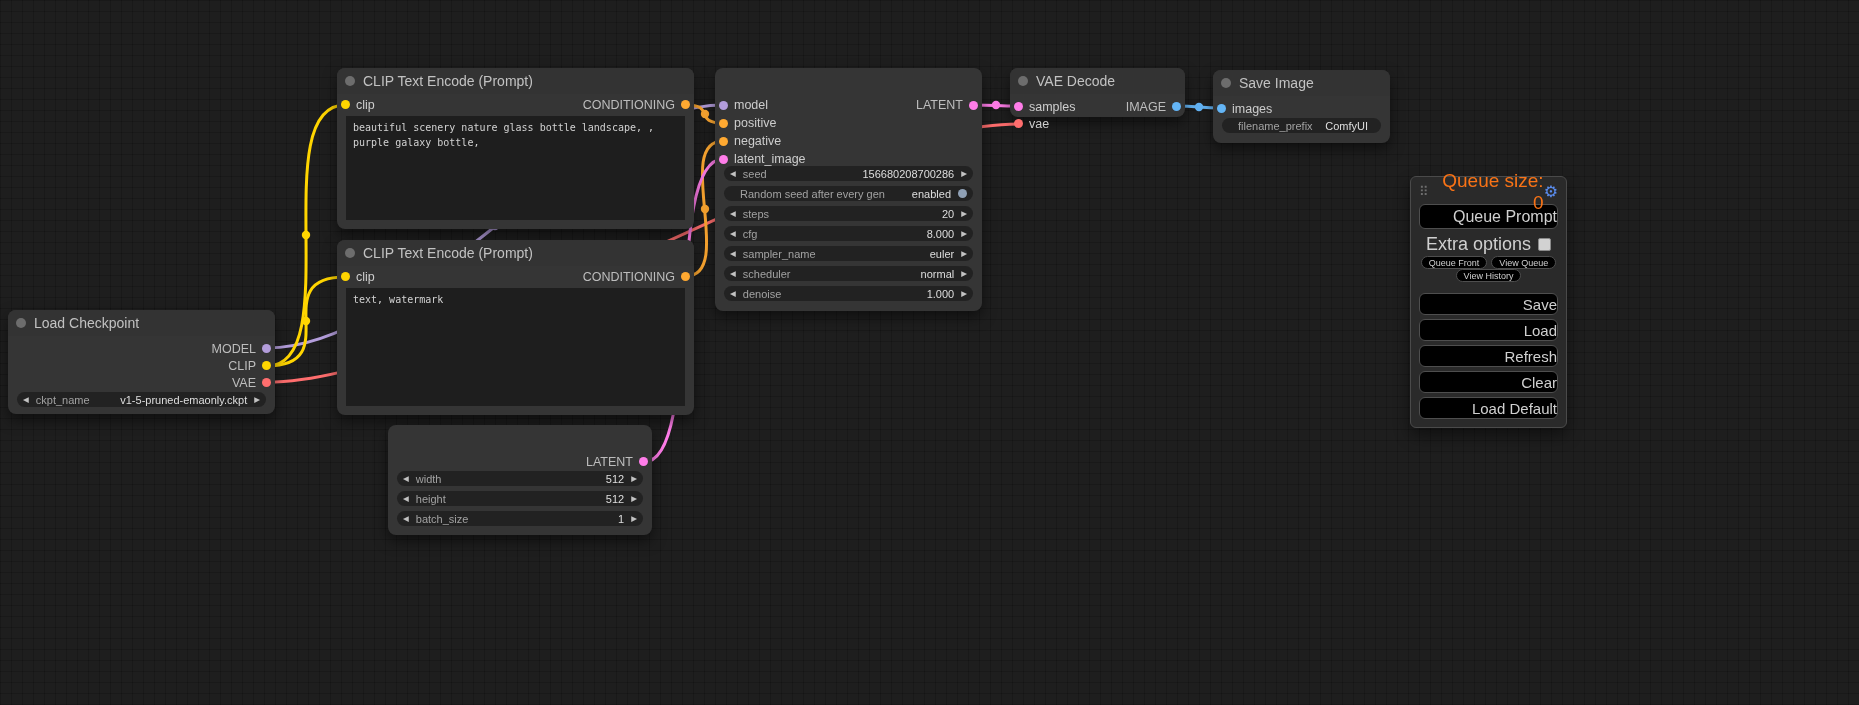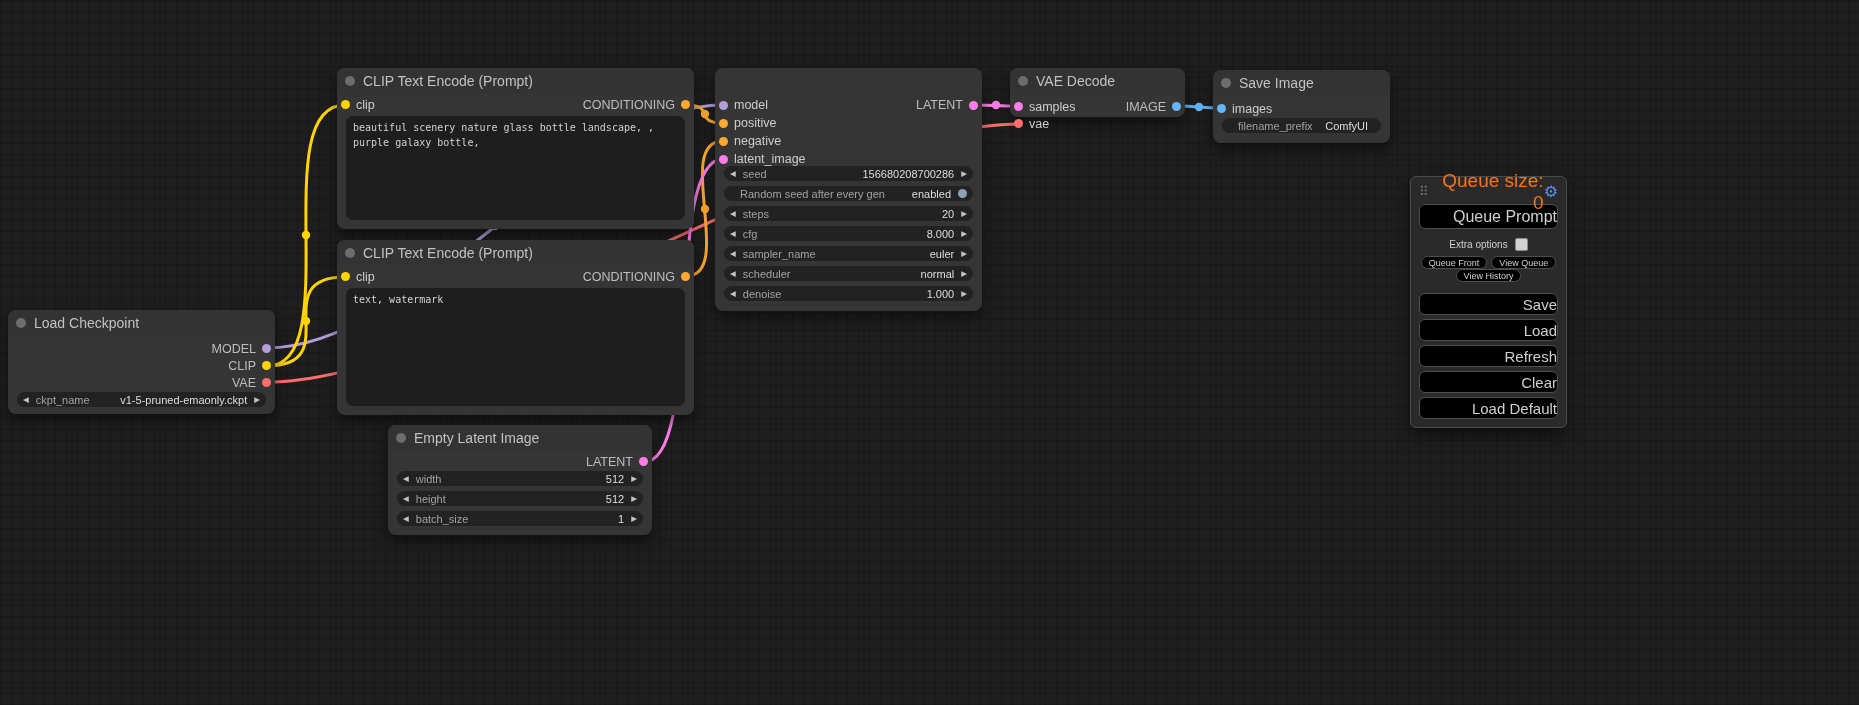--- a/index.html
+++ b/index.html
@@ -33,35 +33,35 @@
   .c-cond{background:#FFA931}.c-latent{background:#FF7DE9}.c-image{background:#64B5F6}
   .plabel{margin:0 6px;color:#cdcdcd}
   .pout .plabel,.pgrp .plabel.outl{color:#bdbdbd}
   .widget{position:absolute;left:9px;right:9px;height:15px;background:#222;border-radius:8px;
     display:flex;align-items:center;padding:0 6px;font-size:11px;color:#c8c8c8}
   .warr{font-size:7.5px;color:#c2c2c2;line-height:1;flex:none}
   .wname{margin-left:7px;color:#a2a2a2;white-space:nowrap}
   .wname.noarr{margin-left:10px}
   .wval{margin-left:auto;margin-right:7px;color:#dedede;white-space:nowrap}
   .wtoggle{width:9px;height:9px;border-radius:50%;background:#8fa0b5;flex:none}
-  .ntext{position:absolute;left:9px;right:9px;background:#1e1e1e;border-radius:7px;
+  .ntext{position:absolute;left:9px;right:9px;background:#1e1e1e;border-radius:0;
     padding:5px 7px;font-family:"DejaVu Sans Mono","Liberation Mono",monospace;
     font-size:10px;color:#d2d2d2;line-height:1.45;white-space:pre-wrap;overflow:hidden}
 
   #menu{position:absolute;left:1410px;top:176px;width:157px;z-index:10;background:#2a2a2a;
     border:1px solid #4a4a4a;border-radius:6px;padding:5px 8px 8px;color:#cfcfcf;
     font-family:"Liberation Sans",sans-serif;box-shadow:0 8px 16px rgba(0,0,0,.45)}
   .mhead{display:flex;align-items:center;height:19px;margin-bottom:3px}
   .mdrag{color:#6e6e6e;font-size:13px;cursor:grab;flex:none}
   .mtitle{flex:1;text-align:right;font-size:19px;color:#f97316}
   .mgear{color:#5a8df0;font-size:16px;line-height:1;flex:none;cursor:pointer}
   .btn{display:block;width:100%;background:#000000;border:1px solid #4e4e4e;border-radius:6px;
     color:#d0d0d0;font-family:inherit;cursor:pointer;text-align:right}
   .btn-queue{height:25px;font-size:16px;margin-bottom:7px}
-  .extra{display:flex;align-items:center;justify-content:center;gap:7px;font-size:10px;
+  .extra{display:flex;align-items:center;justify-content:center;gap:7px;font-size:18px;
     height:16px;margin-bottom:4px;color:#d0d0d0}
   .chk{width:13px;height:13px;background:#d2d2d2;border:1px solid #8a8a8a;border-radius:2px;cursor:pointer}
   .smallrow{display:flex;gap:4px;justify-content:center;}
   .btn-sm{width:auto;height:13px;font-size:9px;padding:0 7px;border-radius:7px;line-height:10px}
   .histrow{display:flex;justify-content:center;margin-bottom:11px}
   .btn-big{height:22px;font-size:15px;margin-bottom:4px}
   .btn-big:last-child{margin-bottom:0}
 </style>
 </head>
 <body>
@@ -144,24 +144,20 @@
       </div>
       <div class="pgrp">
         <span class="plabel outl">CONDITIONING</span>
         <span class="pdot c-cond"></span>
       </div>
     </div>
     <div class="ntext" style="top:48px;bottom:9px">text, watermark</div>
   </div>
 
   <div class="node" style="left:388px;top:425px;width:264px;height:110px">
-    <div class="nhead">
-      <span class="ndot"></span>
-      <span>Empty Latent Image</span>
-    </div>
     <div class="prow pout" style="top:28px">
       <span class="plabel">LATENT</span>
       <span class="pdot c-latent"></span>
     </div>
     <div class="widget" style="top:46px">
       <span class="warr">◀</span>
       <span class="wname">width</span>
       <span class="wval">512</span>
       <span class="warr">▶</span>
     </div>

